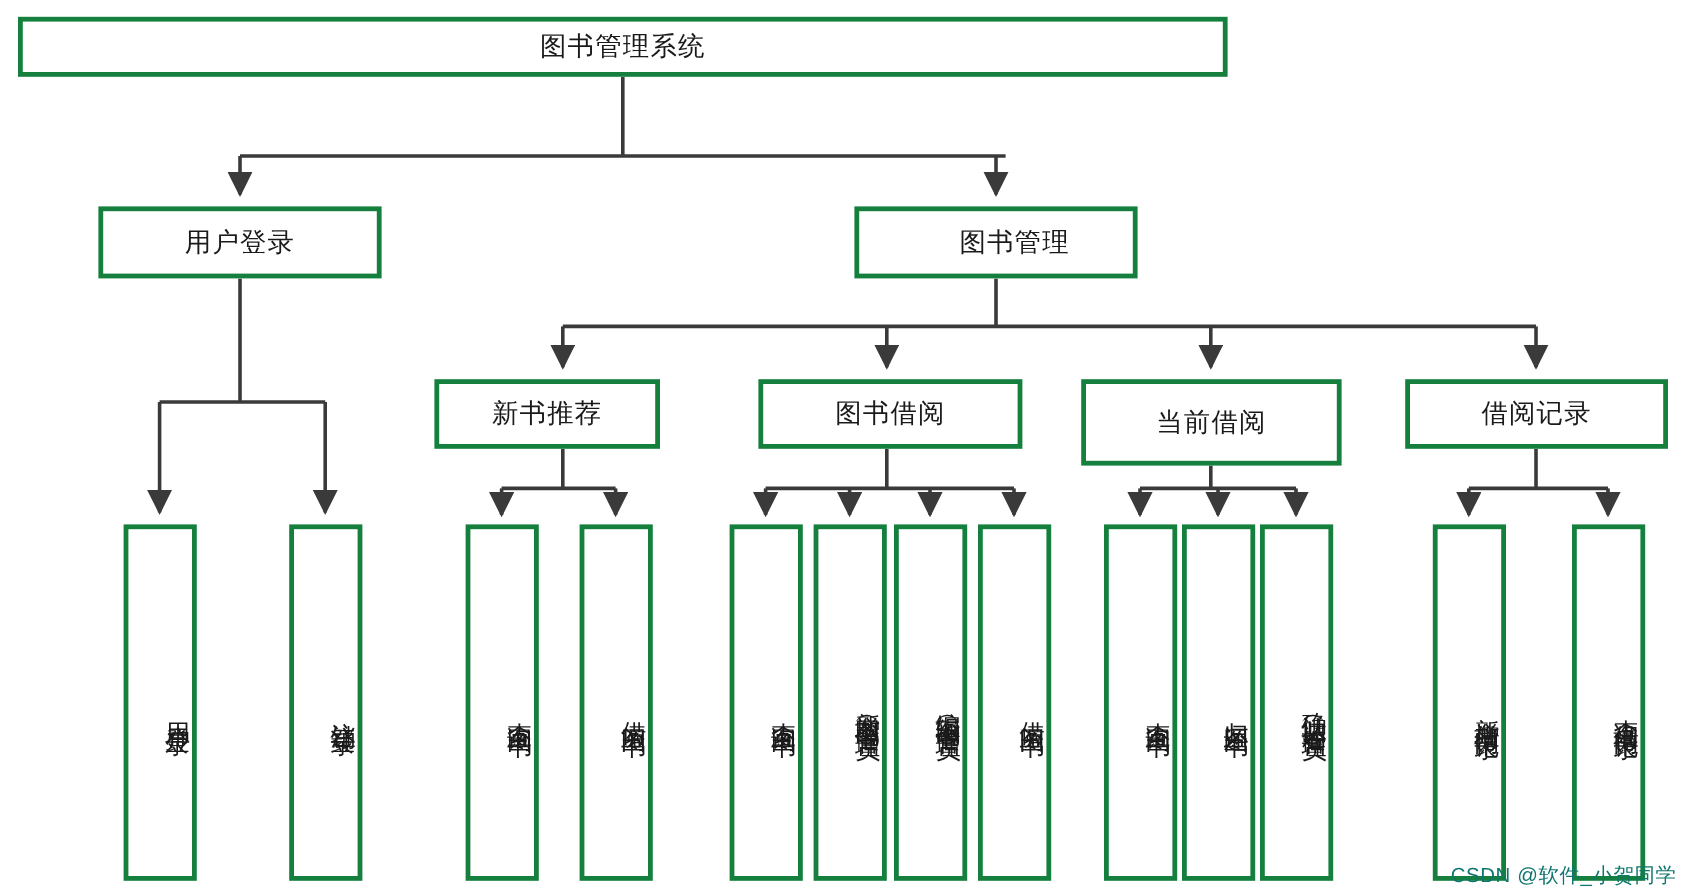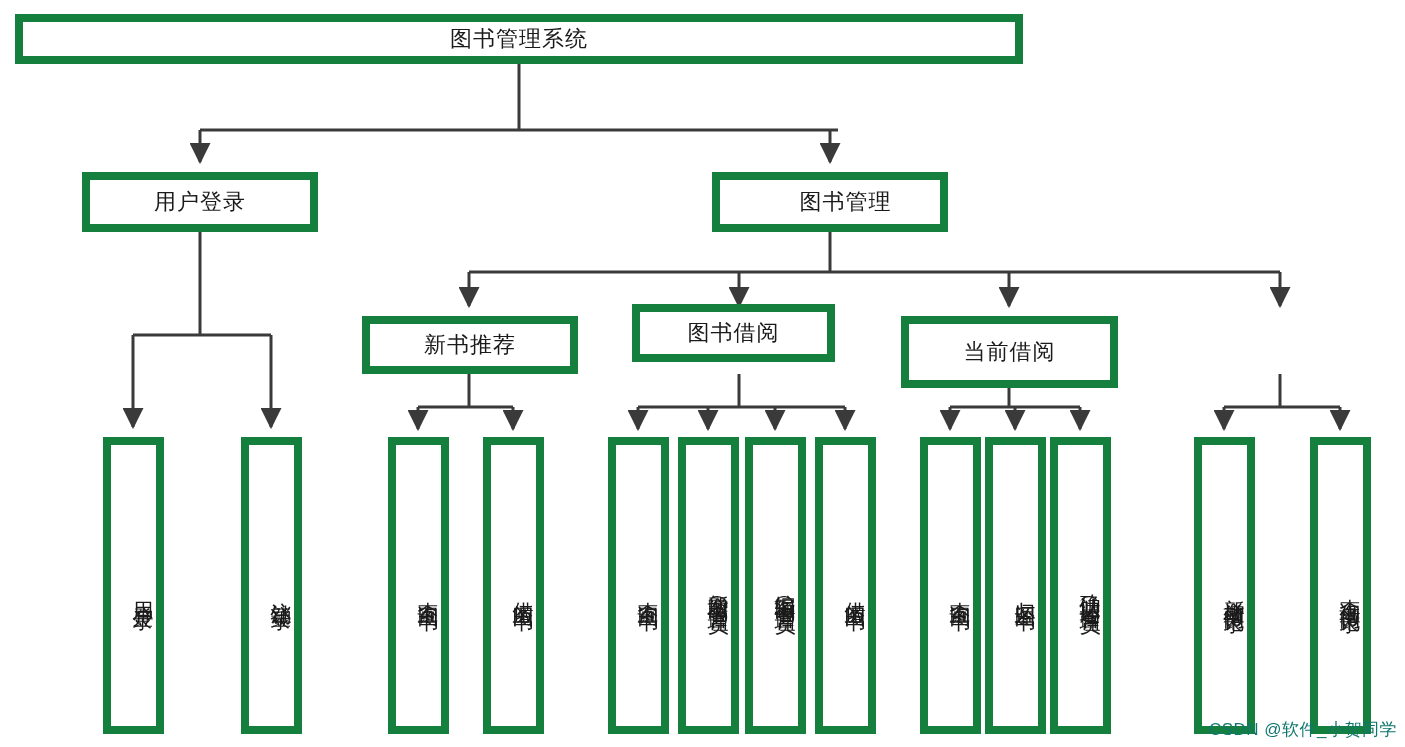--- a/index.html
+++ b/index.html
@@ -21,21 +21,21 @@
   #edges {
     position: absolute;
     left: 0;
     top: 0;
     width: 1405px;
     height: 747px;
   }
   .node {
     position: absolute;
     box-sizing: border-box;
-    border: 8px solid #15803d;
+    border: 4px solid #15803d;
     background: #ffffff;
     display: flex;
     align-items: center;
     justify-content: center;
     color: #1a1a1a;
     z-index: 2;
   }
   .node.horiz {
     font-size: 22px;
     letter-spacing: 1px;
@@ -129,29 +129,32 @@
     <span>图书管理系统</span>
   </div>
 
   <div class="node horiz" style="left:82px;top:172px;width:236px;height:60px;">
     <span>用户登录</span>
   </div>
   <div class="node horiz" style="left:712px;top:172px;width:236px;height:60px;padding-left:31px;">
     <span>图书管理</span>
   </div>
 
-  <div class="node horiz" style="left:362px;top:316px;width:216px;height:58px;">
+  <div class="node horiz" style="left:362px;top:316px;width:188px;height:58px;">
     <span>新书推荐</span>
   </div>
-  <div class="node horiz" style="left:632px;top:304px;width:203px;height:58px;align-items:center;">
+  <div class="node horiz" style="left:632px;top:316px;width:220px;height:58px;align-items:center;">
     <span>图书借阅</span>
   </div>
   <div class="node horiz" style="left:901px;top:316px;width:217px;height:72px;">
     <span>当前借阅</span>
   </div>
+  <div class="node horiz" style="left:1171px;top:316px;width:219px;height:58px;">
+    <span>借阅记录</span>
+  </div>
 
   <div class="node vert" style="left:103px;top:437px;width:61px;height:297px;">
     <span class="vtext">用户登录</span>
   </div>
   <div class="node vert" style="left:241px;top:437px;width:61px;height:297px;">
     <span class="vtext">注销登录</span>
   </div>
 
   <div class="node vert" style="left:388px;top:437px;width:61px;height:297px;">
     <span class="vtext">查询图书</span>

